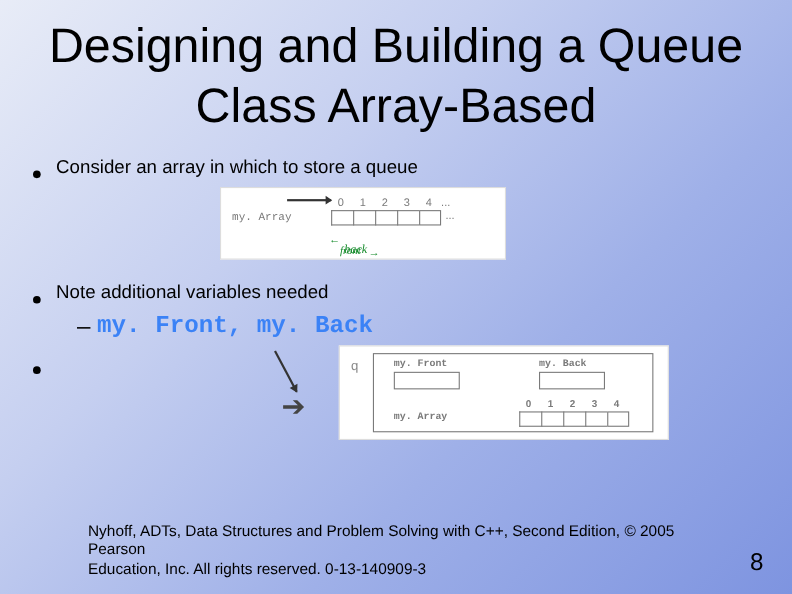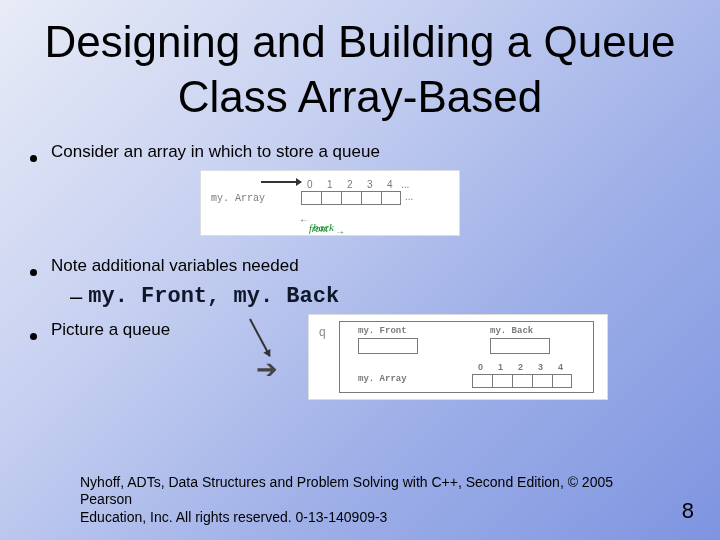--- a/index.html
+++ b/index.html
@@ -32,21 +32,21 @@
     background: #000; margin-top: 12px; margin-right: 14px; flex-shrink: 0;
   }
   .subbullet {
     font-size: 22px;
     margin-left: 40px;
     display: flex;
     align-items: flex-start;
     margin-top: 2px;
   }
   .subbullet .dash { color: #000; margin-right: 6px; }
-  .mono { font-family: "Courier New", monospace; font-weight: bold; color: #0f172a; }
+  .mono { font-family: "Courier New", monospace; font-weight: bold; color: #3b82f6; }
   .fig1-wrap {
     margin: 6px 0 20px 170px;
     background: #fff;
     border: 1px solid #ddd;
     width: 260px; height: 66px;
     position: relative;
   }
   .fig1-wrap .idx { position: absolute; font-size: 10px; color: #7a7a7a; top: 8px; }
   .fig1-wrap .arr { position: absolute; top: 10px; left: 60px; width: 40px; height: 2px; background: #333; }
   .fig1-wrap .arr::after { content: ""; position: absolute; right: -1px; top: -3px; border-left: 6px solid #333; border-top: 4px solid transparent; border-bottom: 4px solid transparent; }
@@ -159,21 +159,21 @@
     <span class="mono">my. Front, my. Back</span>
   </div>
 
   <div class="arrow-diag" style="left:250px; top:318px; transform: rotate(62deg); width:42px;"></div>
 
   <div class="row-with-fig" style="margin-top:10px;">
     <div class="text-col">
       <div class="bullet">
         <span class="dot"></span>
         <span>
-          <span>Picture a queue</span><br>
+          <br>
         </span>
       </div>
     </div>
 
     <div style="position:relative;">
       <span class="arrow2" style="position:absolute; left:-52px; top:34px; font-size:26px; color:#444;">➔</span>
       <div class="fig2">
         <span class="q">q</span>
         <div class="box-outer">
           <span class="mini-label" style="top:4px; left:18px;">my. Front</span>

